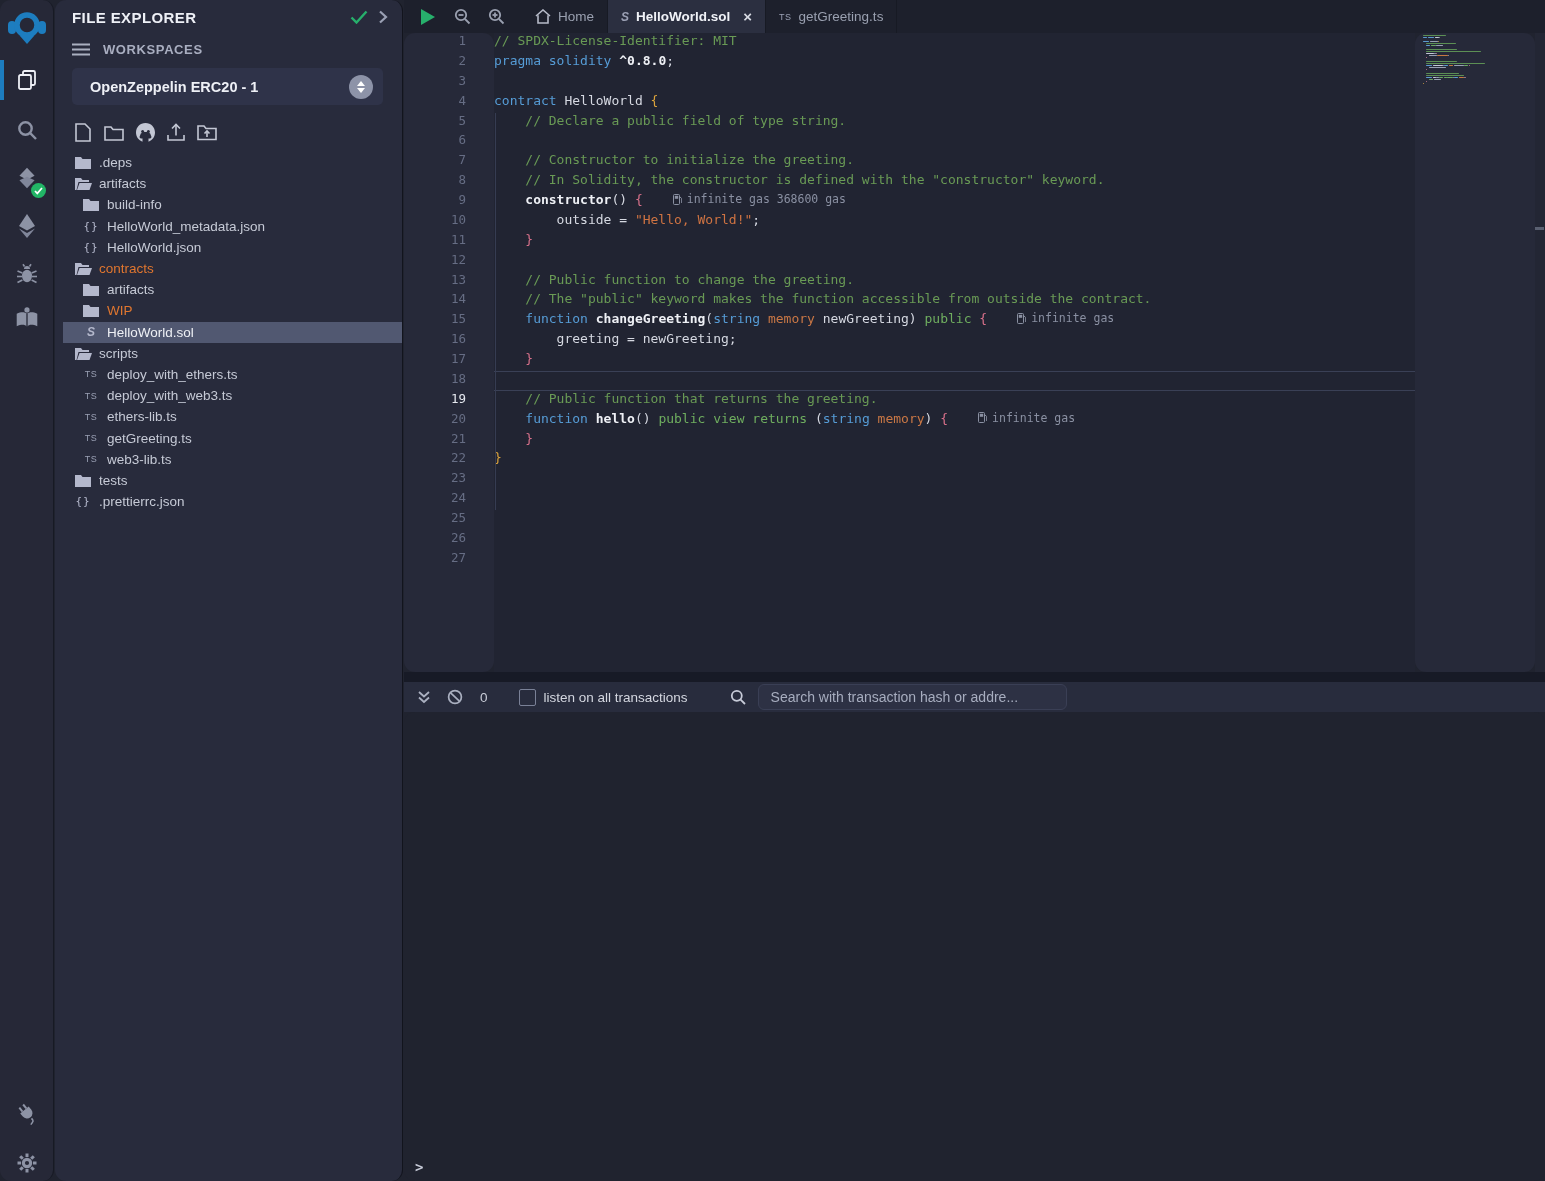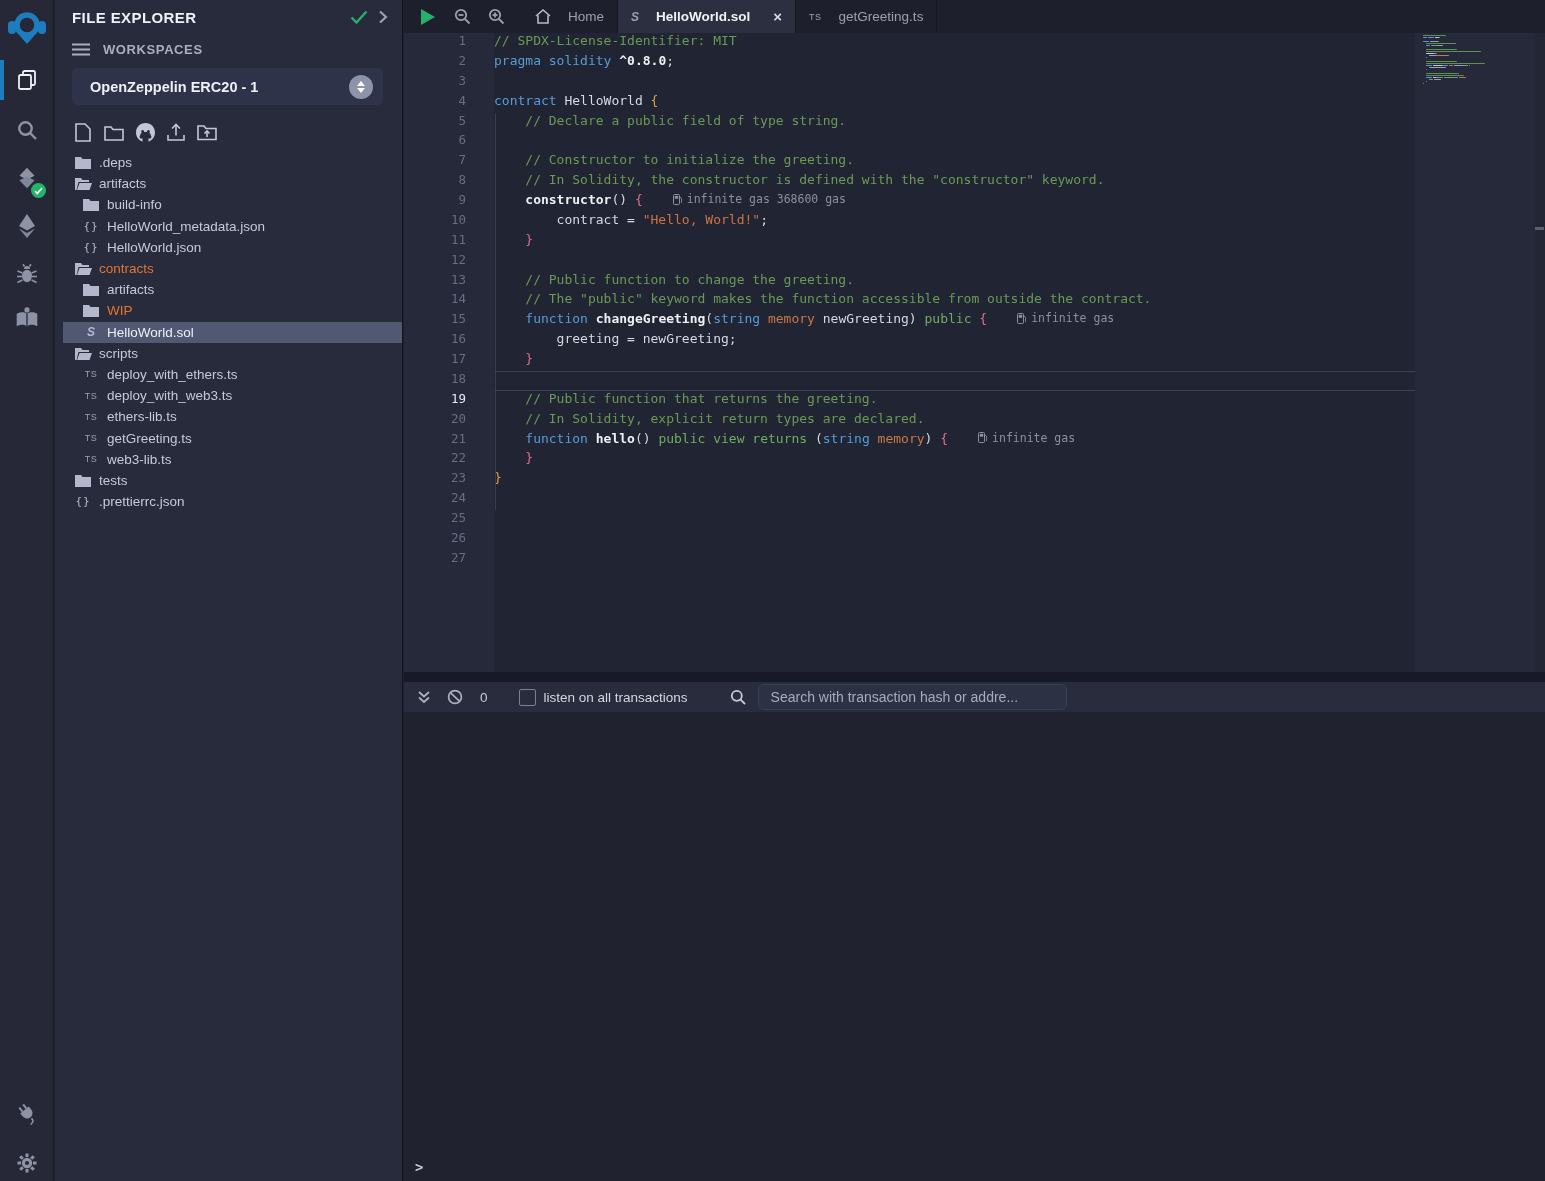--- a/index.html
+++ b/index.html
@@ -2,21 +2,21 @@
 <html><head>
 <meta charset="utf-8">
 <style>
   * { margin:0; padding:0; box-sizing:border-box; }
   html,body { background:#14161f; }
   .app {
     position:relative; width:1545px; height:1181px; overflow:hidden;
     background:#20232f; font-family:"Liberation Sans", sans-serif;
     color:#c6cad6; -webkit-font-smoothing:antialiased;
   }
-  .tex { background-image: radial-gradient(rgba(255,255,255,0.022) 1px, transparent 1px); background-size:4px 4px; }
+  .tex { background-image: radial-gradient(rgba(255,255,255,0.022) 1px, transparent 1px); background-size:4px 4px;border-radius:11px; }
 
   
   .activity { position:absolute; left:0; top:0; width:54px; height:100%; background:#262837; border-right:1px solid #171a24; }
   .act-item { position:absolute; left:0; width:54px; height:44px; display:flex; align-items:center; justify-content:center; color:#8d93a5; cursor:pointer; }
   .act-item.active::before { content:""; position:absolute; left:0; top:2px; bottom:2px; width:4px; background:#1d7dbf; }
   .badge-check { position:absolute; right:8px; bottom:2px; width:15px; height:15px; border-radius:50%; background:#22b566; display:flex; align-items:center; justify-content:center; }
 
   
   .side { position:absolute; left:55px; top:0; width:348px; height:100%; background:#282b3c; border-right:1px solid #12141d; }
   .side-header { position:absolute; left:0; top:0; right:0; height:34px; display:flex; align-items:center; padding:0 14px 0 17px; }
@@ -42,21 +42,21 @@
   .tree-row.orange { color:#e0762f; }
   .ic-json { font-family:"DejaVu Sans Mono",monospace; font-size:11px; color:#b4b8cc; letter-spacing:1px; }
   .ic-ts { font-size:9px; font-weight:400; color:#9aa0b4; letter-spacing:.5px; }
   .ic-sol { font-size:12px; font-weight:700; font-style:italic; color:#b4b8cc; }
 
   
   .main { position:absolute; left:404px; top:0; right:0; height:100%; }
   .tabbar { position:absolute; left:0; right:0; top:0; height:33px; background:#1d202c; display:flex; align-items:stretch; }
   .tab-actions { display:flex; align-items:center; gap:14px; padding:0 16px 0 14px; }
   .tab-actions .ab { width:20px; height:20px; display:flex; align-items:center; justify-content:center; cursor:pointer; }
-  .tab { display:flex; align-items:center; gap:17px; padding:8px 13px; font-size:13.5px; color:#9aa0b0; cursor:pointer; border-right:1px solid #171a24; }
+  .tab { display:flex; align-items:center; gap:7px; padding:8px 13px; font-size:13.5px; color:#9aa0b0; cursor:pointer; border-right:1px solid #171a24; }
   .tab.active { background:#2b2f40; color:#f0f2f7; font-weight:700; }
   .tab .close { margin-left:6px; font-size:15px; color:#d7dae2; cursor:pointer; line-height:1; }
   .tab .tic { display:flex; align-items:center; }
 
   .editor { position:absolute; left:0; right:0; top:33px; height:639px; display:flex; }
   .gutter { width:90px; background:#262939; flex:none; }
   .ln { height:19.89px; line-height:19.89px; text-align:right; padding-right:28px; color:#666d84; font:12.5px "DejaVu Sans Mono",monospace; }
   .ln.cur { color:#e6e9f0; }
   .codearea { width:921px; flex:none; background:#212432; position:relative; overflow:hidden; }
   .code-line { height:19.89px; line-height:19.89px; white-space:pre; font:13px "DejaVu Sans Mono",monospace; color:#d6d9e2; }
@@ -463,35 +463,34 @@
           <div class="code-line"><span class="tk-kw">contract</span><span class="tk-plain"> HelloWorld </span><span class="tk-b1">{</span></div>
           <div class="code-line"><span class="tk-comment">    // Declare a public field of type string.</span></div>
           <div class="code-line"></div>
           <div class="code-line"><span class="tk-comment">    // Constructor to initialize the greeting.</span></div>
           <div class="code-line"><span class="tk-comment">    // In Solidity, the constructor is defined with the "constructor" keyword.</span></div>
           <div class="code-line"><span class="tk-plain">    </span><span class="tk-bold">constructor</span><span class="tk-plain">() </span><span class="tk-b2">{</span><span class="gas-widget"><svg width="9" height="11" viewBox="0 0 9 11">
                 <rect x="0.5" y="0.5" width="6" height="10" rx="1" fill="none" stroke="#8a90a2"></rect>
                 <rect x="1.8" y="1.8" width="3.4" height="3" fill="#8a90a2"></rect>
                 <path d="M7 3 L8.7 4.5 V9" fill="none" stroke="#8a90a2"></path>
               </svg><span>infinite gas 368600 gas</span></span></div>
-          <div class="code-line"><span class="tk-plain">        contract = </span><span class="tk-str">"Hello, World!"</span><span class="tk-plain">;</span></div>
+          <div class="code-line"><span class="tk-plain">        outside = </span><span class="tk-str">"Hello, World!"</span><span class="tk-plain">;</span></div>
           <div class="code-line"><span class="tk-plain">    </span><span class="tk-b2">}</span></div>
           <div class="code-line"></div>
           <div class="code-line"><span class="tk-comment">    // Public function to change the greeting.</span></div>
           <div class="code-line"><span class="tk-comment">    // The "public" keyword makes the function accessible from outside the contract.</span></div>
           <div class="code-line"><span class="tk-plain">    </span><span class="tk-kw">function</span><span class="tk-plain"> </span><span class="tk-bold">changeGreeting</span><span class="tk-plain">(</span><span class="tk-kw">string</span><span class="tk-plain"> </span><span class="tk-mem">memory</span><span class="tk-plain"> newGreeting) </span><span class="tk-mod">public</span><span class="tk-plain"> </span><span class="tk-b2">{</span><span class="gas-widget"><svg width="9" height="11" viewBox="0 0 9 11">
                 <rect x="0.5" y="0.5" width="6" height="10" rx="1" fill="none" stroke="#8a90a2"></rect>
                 <rect x="1.8" y="1.8" width="3.4" height="3" fill="#8a90a2"></rect>
                 <path d="M7 3 L8.7 4.5 V9" fill="none" stroke="#8a90a2"></path>
               </svg><span>infinite gas</span></span></div>
           <div class="code-line"><span class="tk-plain">        greeting = newGreeting;</span></div>
           <div class="code-line"><span class="tk-plain">    </span><span class="tk-b2">}</span></div>
           <div class="code-line current"></div>
           <div class="code-line"><span class="tk-comment">    // Public function that returns the greeting.</span></div>
-          <div class="code-line"><span class="tk-comment">    // In Solidity, explicit return types are declared.</span></div>
           <div class="code-line"><span class="tk-plain">    </span><span class="tk-kw">function</span><span class="tk-plain"> </span><span class="tk-bold">hello</span><span class="tk-plain">() </span><span class="tk-mod">public</span><span class="tk-plain"> </span><span class="tk-mod">view</span><span class="tk-plain"> </span><span class="tk-mod">returns</span><span class="tk-plain"> (</span><span class="tk-kw">string</span><span class="tk-plain"> </span><span class="tk-mem">memory</span><span class="tk-plain">) </span><span class="tk-b2">{</span><span class="gas-widget"><svg width="9" height="11" viewBox="0 0 9 11">
                 <rect x="0.5" y="0.5" width="6" height="10" rx="1" fill="none" stroke="#8a90a2"></rect>
                 <rect x="1.8" y="1.8" width="3.4" height="3" fill="#8a90a2"></rect>
                 <path d="M7 3 L8.7 4.5 V9" fill="none" stroke="#8a90a2"></path>
               </svg><span>infinite gas</span></span></div>
           <div class="code-line"><span class="tk-plain">    </span><span class="tk-b2">}</span></div>
           <div class="code-line"><span class="tk-b1">}</span></div>
           <div class="code-line"></div>
           <div class="code-line"></div>
           <div class="indent-guide" style="top: 79.56px; height: 397.8px;"></div>

